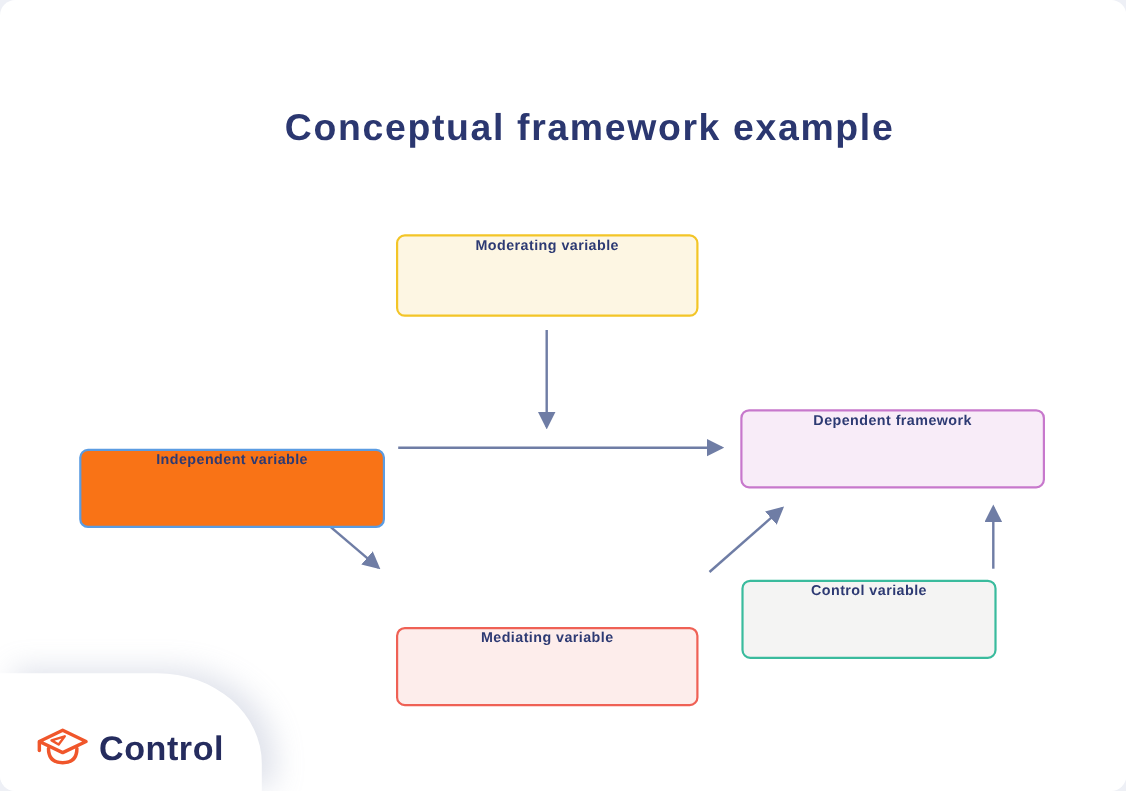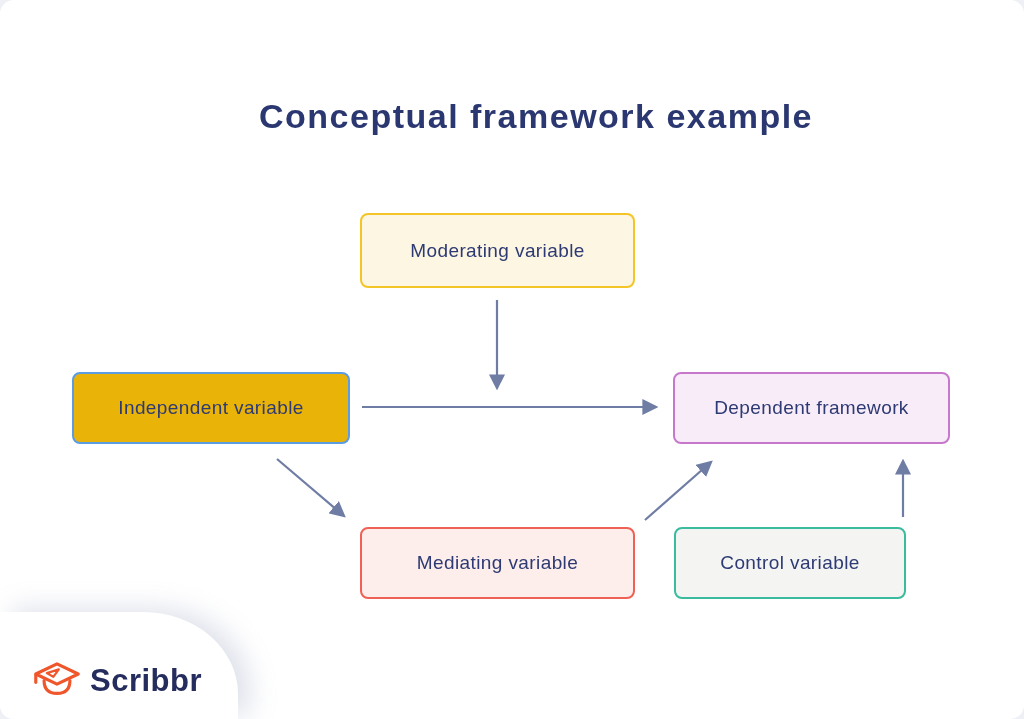--- a/index.html
+++ b/index.html
@@ -28,24 +28,24 @@
     color: #2b3770;
     margin: 0;
     padding-left: 24px;
   }
   .node {
     position: absolute;
     box-sizing: border-box;
     border: 2px solid;
     border-radius: 8px;
     display: flex;
-    align-items: center;
+    align-items: flex-start;
     justify-content: center;
-    font-size: 19px;
-    font-weight: normal;
+    font-size: 13px;
+    font-weight: bold;
     letter-spacing: 0.4px;
     color: #2d3a73;
   }
   .node-moderating  { left: 360px; top: 213px; width: 275px; height: 75px; }
   .node-independent { left:  72px; top: 372px; width: 278px; height: 72px; }
   .node-dependent   { left: 673px; top: 372px; width: 277px; height: 72px; }
   .node-mediating   { left: 360px; top: 527px; width: 275px; height: 72px; }
   .node-control     { left: 674px; top: 527px; width: 232px; height: 72px; }
   .edges-svg {
     position: absolute;
@@ -91,38 +91,38 @@
     <path class="edge" d="M497,300 L497,388" fill="none" stroke-width="2.2" marker-end="url(#arrowhead)" stroke="#6f7da5"></path>
     <path class="edge" d="M362,407 L656,407" fill="none" stroke-width="2.2" marker-end="url(#arrowhead)" stroke="#6f7da5"></path>
     <path class="edge" d="M277,459 L344,516" fill="none" stroke-width="2.2" marker-end="url(#arrowhead)" stroke="#6f7da5"></path>
     <path class="edge" d="M645,520 L711,462" fill="none" stroke-width="2.2" marker-end="url(#arrowhead)" stroke="#6f7da5"></path>
     <path class="edge" d="M903,517 L903,461" fill="none" stroke-width="2.2" marker-end="url(#arrowhead)" stroke="#6f7da5"></path>
   </svg>
 
   <div class="node node-moderating" style="background-color: rgb(253, 246, 227); border-color: rgb(243, 197, 39);">
     <span style="color: rgb(45, 58, 115);">Moderating variable</span>
   </div>
-  <div class="node node-independent" style="background-color: #eab308; border-color: rgb(91, 156, 226);">
+  <div class="node node-independent" style="background-color: #f97316; border-color: rgb(91, 156, 226); margin-top: 36px;">
     <span style="color: rgb(45, 58, 115);">Independent variable</span>
   </div>
   <div class="node node-dependent" style="background-color: rgb(248, 236, 248); border-color: rgb(199, 120, 204);">
     <span style="color: rgb(45, 58, 115);">Dependent framework</span>
   </div>
-  <div class="node node-mediating" style="background-color: rgb(253, 237, 235); border-color: rgb(239, 97, 85);">
+  <div class="node node-mediating" style="background-color: rgb(253, 237, 235); border-color: rgb(239, 97, 85); margin-top: 43px;">
     <span style="color: rgb(45, 58, 115);">Mediating variable</span>
   </div>
   <div class="node node-control" style="background-color: rgb(244, 244, 243); border-color: rgb(58, 187, 157);">
     <span style="color: rgb(45, 58, 115);">Control variable</span>
   </div>
 
   <div class="footer-tab">
     <div class="logo">
       <svg width="48" height="43" viewBox="0 0 52 46" fill="none" stroke-width="3.4" stroke-linecap="round" stroke-linejoin="round">
         <path class="logo-stroke" d="M3 16 L26 5 L49 16 L26 27 Z" stroke="#f0562b"></path>
         <path class="logo-stroke" d="M15 15 L28 11 L22 19 Z" stroke-width="2.4" stroke="#f0562b"></path>
         <path class="logo-stroke" d="M3 17 L3 25" stroke="#f0562b"></path>
         <path class="logo-stroke" d="M12 23 C12 32 16 37 26 37 C36 37 40 32 40 23" stroke="#f0562b"></path>
       </svg>
-      <span class="logo-text" style="color: rgb(37, 44, 94);">Scribbr</span>
+      <span class="logo-text" style="color: rgb(37, 44, 94);">Control</span>
     </div>
   </div>
 
 </div>
 
 </body></html>

